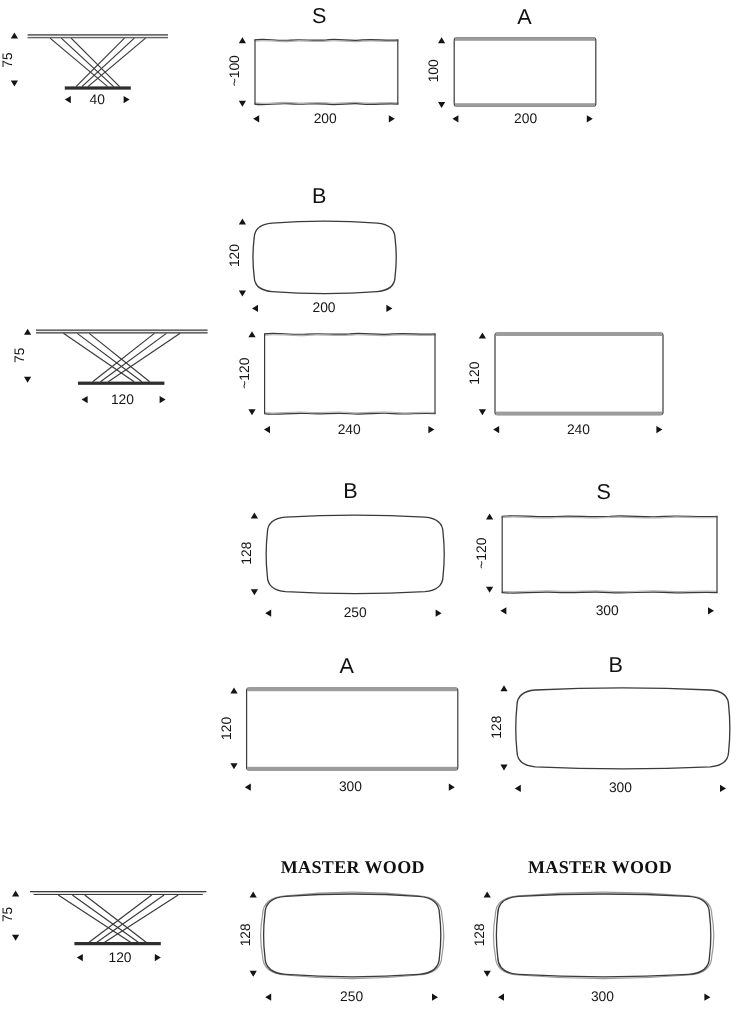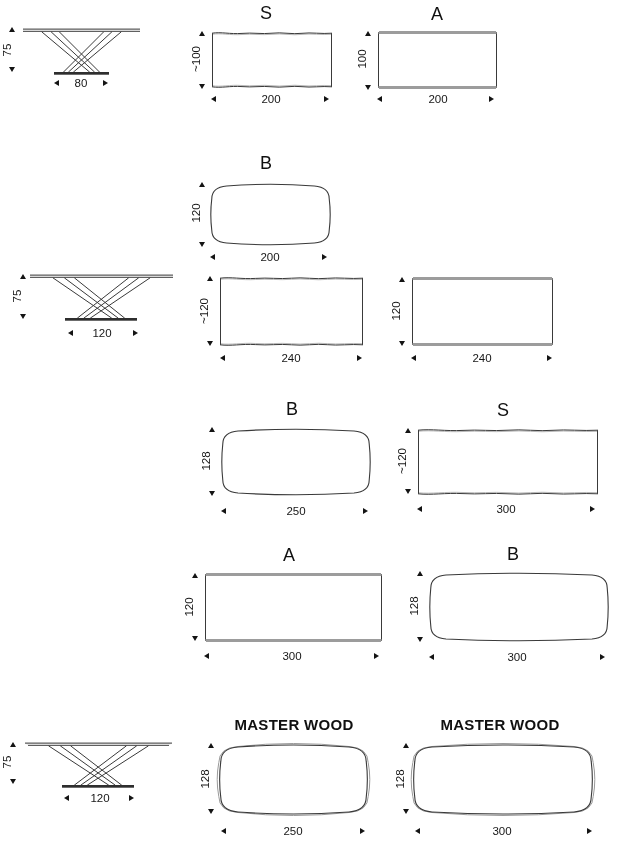--- a/index.html
+++ b/index.html
@@ -2,21 +2,21 @@
 <html><head>
 <meta charset="utf-8">
 <style>
   html,body{margin:0;padding:0;background:#ffffff;}
   body{width:620px;height:852px;position:relative;font-family:"Liberation Sans",sans-serif;}
   .sheet{position:absolute;left:0;top:0;width:620px;height:852px;background:#fff;}
   .dgroup{position:absolute;left:0;top:0;width:0;height:0;}
   .lab{position:absolute;transform:translate(-50%,-50%);font-size:11.5px;color:#161616;line-height:1;white-space:nowrap;}
   .vlab{transform:translate(-50%,-50%) rotate(-90deg);}
   .ttl{position:absolute;transform:translate(-50%,-50%);font-size:18px;color:#101010;line-height:1;white-space:nowrap;}
-  .ttl.mw{font-size:15px;font-weight:700;letter-spacing:.3px;}
+  .ttl.mw{font-size:15px;font-weight:700;letter-spacing:.3px;font-family:Liberation Serif, serif;}
   .arr{position:absolute;width:0;height:0;}
   .arr.u{border-left:3.5px solid transparent;border-right:3.5px solid transparent;border-bottom:5.5px solid #141414;}
   .arr.d{border-left:3.5px solid transparent;border-right:3.5px solid transparent;border-top:5.5px solid #141414;}
   .arr.l{border-top:3.5px solid transparent;border-bottom:3.5px solid transparent;border-right:5.5px solid #141414;}
   .arr.r{border-top:3.5px solid transparent;border-bottom:3.5px solid transparent;border-left:5.5px solid #141414;}
   svg.shape{position:absolute;overflow:visible;display:block;}
 </style>
 </head>
 <body>
 
@@ -32,21 +32,21 @@
         <line x1="88.92" y1="3.8" x2="45.3" y2="44.2" stroke="#3a3a3a" stroke-width="1"></line>
         <line x1="36.27" y1="3.8" x2="76.65" y2="44.2" stroke="#3a3a3a" stroke-width="1"></line>
         <line x1="80.72999999999999" y1="3.8" x2="40.35" y2="44.2" stroke="#3a3a3a" stroke-width="1"></line>
         <rect x="31" y="44" width="55" height="2.7" fill="#2e2e2e"></rect>
       </svg>
       <div class="arr u" style="left: 8.5px; top: 27.25px;"></div>
       <div class="arr d" style="left: 8.5px; top: 67.25px;"></div>
       <div class="lab vlab" style="left: 8px; top: 50px;">75</div>
       <div class="arr l" style="left: 54.25px; top: 79.5px;"></div>
       <div class="arr r" style="left: 103.25px; top: 79.5px;"></div>
-      <div class="lab" style="left: 81px; top: 84px;">80</div>
+      <div class="lab" style="left: 81px; top: 84px;">40</div>
     </div>
     <div class="dgroup">
       <div class="ttl" style="left: 266px; top: 13px;">S</div>
       <svg class="shape" width="120" height="58" style="left:212px;top:31px">
         <path d="M 0 3.3 c 9 -1.5,18 1.1,30 0.2 c 10.5 -1,19.5 0.9,30 -0.2 c 9 -1.3,21 1.4,30 0.1 c 9 -1.1,19.5 0.8,30 -0.1" fill="none" stroke="#b0b0b0" stroke-width="0.9"></path>
         <path d="M 0 54.7 c 9 1.5,18 -1.1,30 -0.2 c 10.5 1,19.5 -0.9,30 0.2 c 9 1.3,21 -1.4,30 -0.1 c 9 1.1,19.5 -0.8,30 0.1" fill="none" stroke="#b0b0b0" stroke-width="0.9"></path>
         <path d="M 0 2.2 c 9 -1.5,18 1.1,30 0.2 c 10.5 -1,19.5 0.9,30 -0.2 c 9 -1.3,21 1.4,30 0.1 c 9 -1.1,19.5 0.8,30 -0.1" fill="none" stroke="#3a3a3a" stroke-width="1"></path>
         <path d="M 0 55.8 c 9 1.5,18 -1.1,30 -0.2 c 10.5 1,19.5 -0.9,30 0.2 c 9 1.3,21 -1.4,30 -0.1 c 9 1.1,19.5 -0.8,30 0.1" fill="none" stroke="#3a3a3a" stroke-width="1"></path>
         <line x1="0.5" y1="2.2" x2="0.5" y2="55.8" stroke="#3a3a3a" stroke-width="1"></line>
         <line x1="119.5" y1="2.2" x2="119.5" y2="55.8" stroke="#3a3a3a" stroke-width="1"></line>

